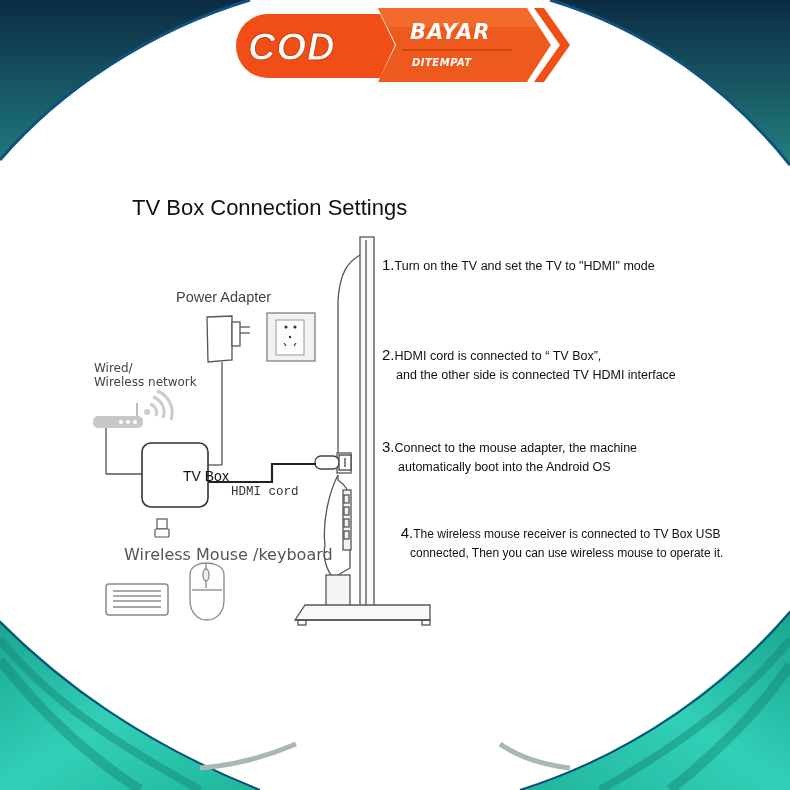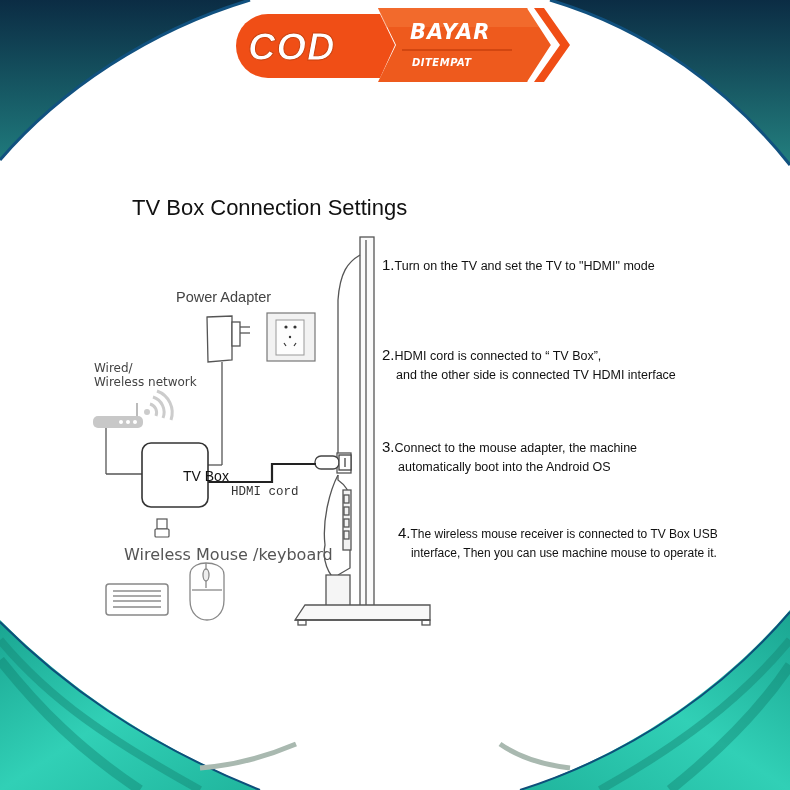--- a/index.html
+++ b/index.html
@@ -174,14 +174,14 @@
 <div class="step" style="left:382px;top:345px;">
   <span class="num">2.</span><span>HDMI cord is connected to “ TV Box”,</span><br>
   <span style="padding-left:14px;">and the other side is connected TV HDMI interface</span>
 </div>
 <div class="step" style="left:382px;top:437px;">
   <span class="num">3.</span><span>Connect to the mouse adapter, the machine</span><br>
   <span style="padding-left:16px;">automatically boot into the Android OS</span>
 </div>
 <div class="step" style="left:398px;top:523px;font-size:12px;text-align:center;">
   <span class="num">4.</span><span>The wireless mouse receiver is connected to TV  Box USB</span><br>
-  <span style="padding-left:12px;">interface, Then you can use machine mouse to operate it.</span>
+  <span style="padding-left:12px;">connected, Then you can use wireless mouse to operate it.</span>
 </div>
 
 </body></html>

